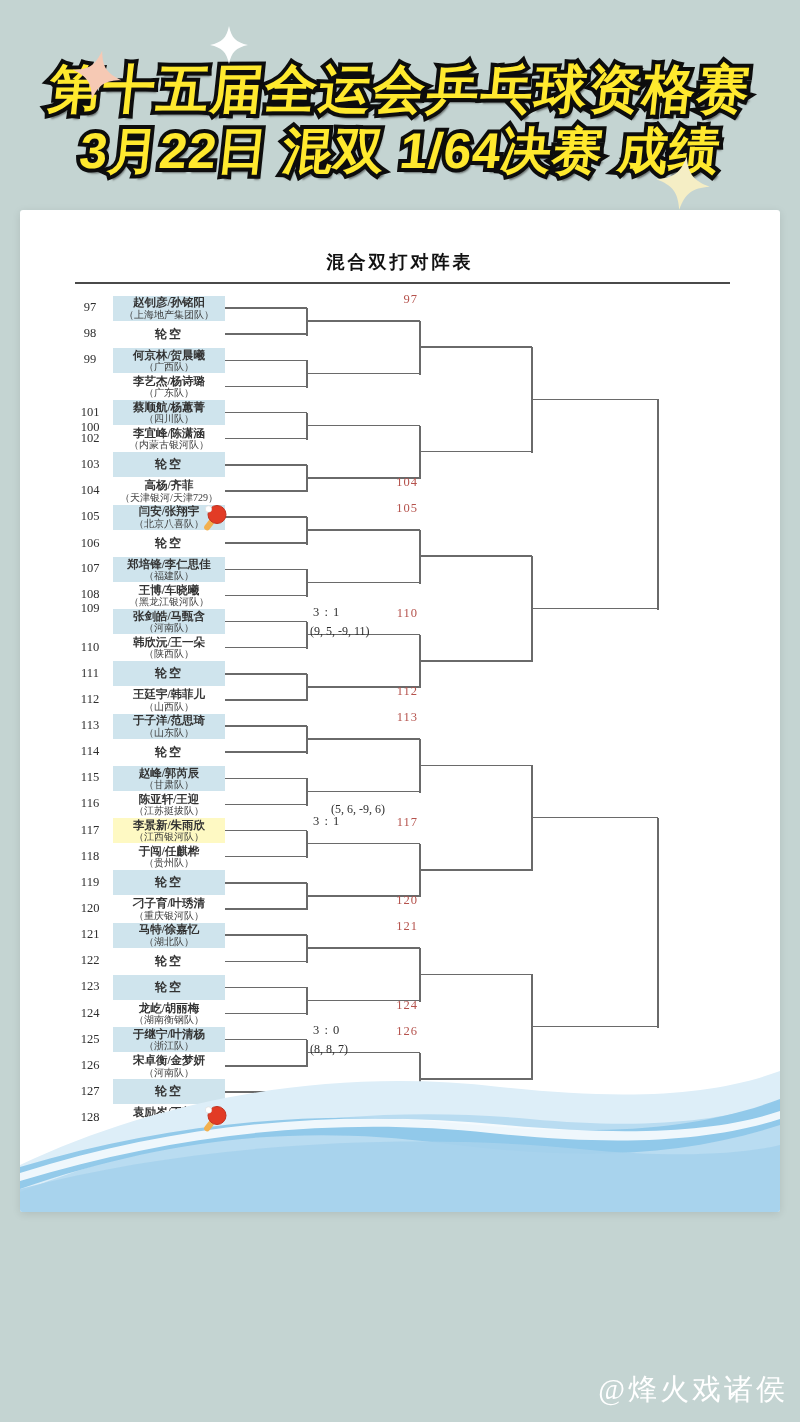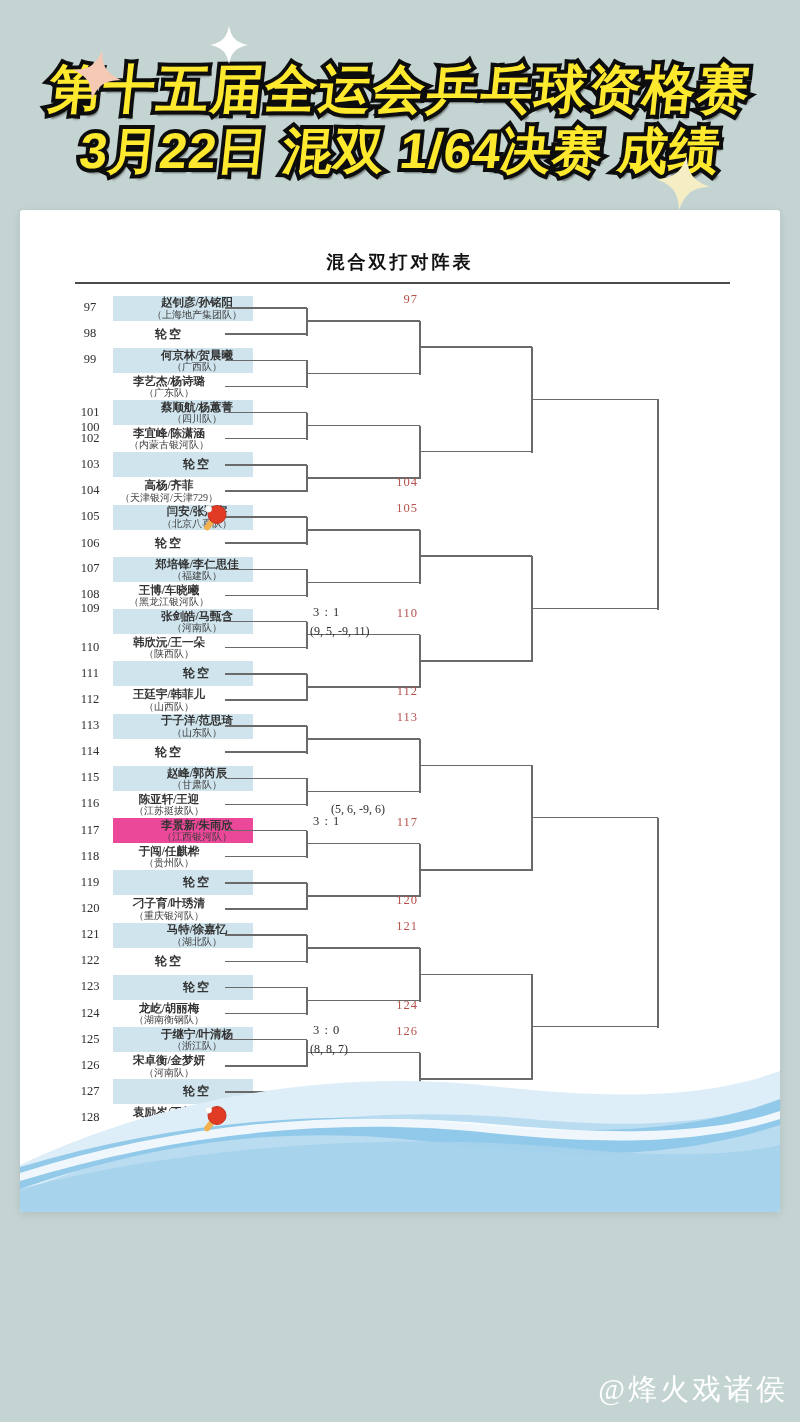--- a/index.html
+++ b/index.html
@@ -34,21 +34,21 @@
   .entry-number{
     position:absolute;left:50px;width:40px;text-align:center;
     font-family:"Liberation Serif","DejaVu Serif",serif;font-size:12.5px;color:#2e2e2e;
   }
   .entry-label{
     position:absolute;left:93px;width:112px;height:25px;
     display:flex;flex-direction:column;justify-content:center;align-items:center;
     font-family:"Liberation Serif","DejaVu Serif",serif;color:#333;
     white-space:nowrap;text-align:center;
   }
-  .entry-label.hl{background:#cfe4ed;padding-left:28px;}
+  .entry-label.hl{background:#cfe4ed;}
   .entry-label .nm{font-size:11.5px;font-weight:600;line-height:12.5px;}
   .entry-label .tm{font-size:10px;font-weight:500;line-height:11px;color:#3c3c3c;}
   .entry-label .bye{font-size:12px;font-weight:600;line-height:25px;letter-spacing:2px;}
   .bline{position:absolute;background:#6a6a6a;}
   .winner-number{
     position:absolute;left:356px;width:42px;text-align:right;
     font-family:"Liberation Serif","DejaVu Serif",serif;font-size:12.5px;letter-spacing:1px;
   }
   .match-score{
     position:absolute;left:293px;font-family:"Liberation Serif","DejaVu Serif",serif;
@@ -208,21 +208,21 @@
         <span class="tm">（甘肃队）</span>
       </div>
       <div class="bline" style="left: 205px; top: 567.59px; width: 82px; height: 1.5px; background: rgb(106, 106, 106);"></div>
       <div class="entry-number" style="top: 586.47px;">116</div>
       <div class="entry-label" style="top: 581.97px;">
         <span class="nm">陈亚轩/王迎</span>
         <span class="tm">（江苏挺拔队）</span>
       </div>
       <div class="bline" style="left: 205px; top: 593.72px; width: 82px; height: 1.5px; background: rgb(106, 106, 106);"></div>
       <div class="entry-number" style="top: 612.6px;">117</div>
-      <div class="entry-label hl" style="top: 608.1px; background: #ec4899;">
+      <div class="entry-label hl" style="top: 608.1px; background: #fef9c3;">
         <span class="nm">李景新/朱雨欣</span>
         <span class="tm">（江西银河队）</span>
       </div>
       <div class="bline" style="left: 205px; top: 619.85px; width: 82px; height: 1.5px; background: rgb(106, 106, 106);"></div>
       <div class="entry-number" style="top: 638.73px; text-align: center;">118</div>
       <div class="entry-label" style="top: 634.23px;">
         <span class="nm">于闯/任麒桦</span>
         <span class="tm">（贵州队）</span>
       </div>
       <div class="bline" style="left: 205px; top: 645.98px; width: 82px; height: 1.5px; background: rgb(106, 106, 106);"></div>

